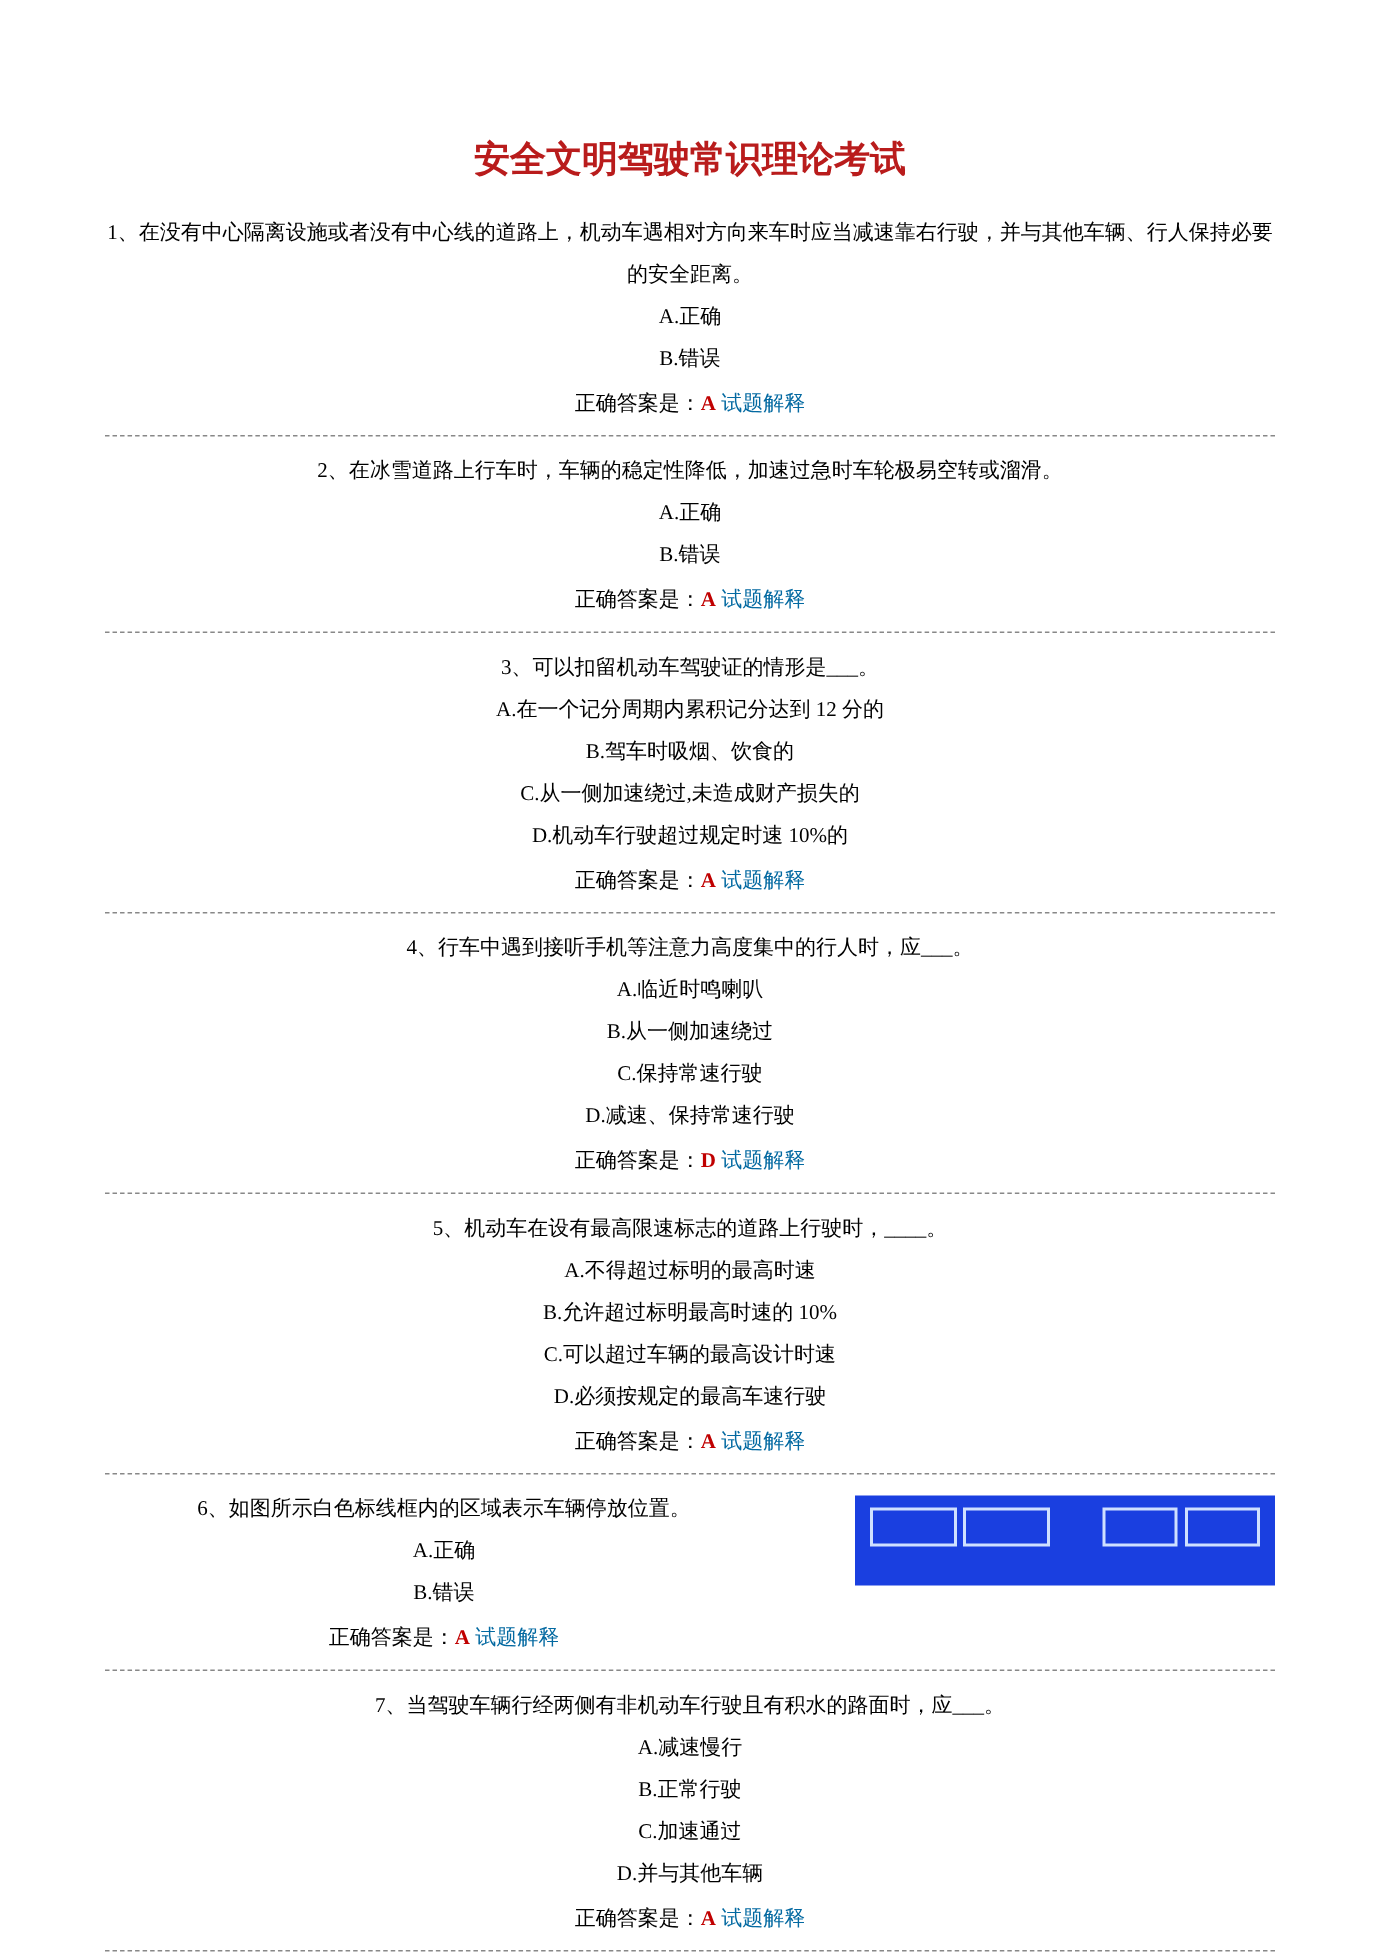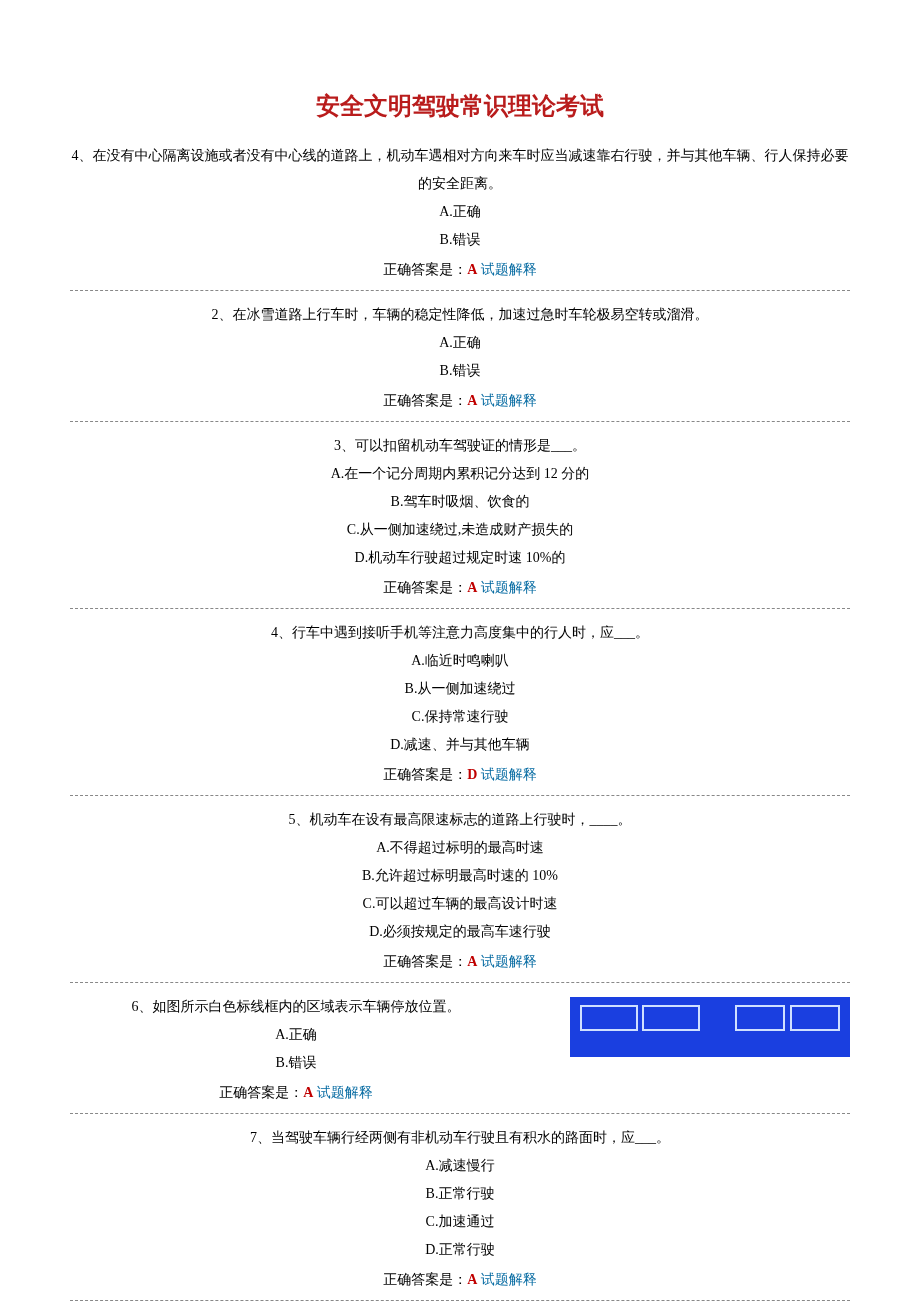--- a/index.html
+++ b/index.html
@@ -70,21 +70,21 @@
       box-sizing: border-box;
     }
   </style>
 </head>
 <body>
 
 <h1>安全文明驾驶常识理论考试</h1>
 
 <div id="content">
     <div class="qblock">
-      <div class="question">4、在没有中心隔离设施或者没有中心线的道路上，机动车遇相对方向来车时应当减速靠右行驶，并与其他车辆、行人保持必要的安全距离。</div>
+      <div class="question">1、在没有中心隔离设施或者没有中心线的道路上，机动车遇相对方向来车时应当减速靠右行驶，并与其他车辆、行人保持必要的安全距离。</div>
       <div>A.正确</div>
       <div>B.错误</div>
       <div class="ans-line"><span>正确答案是：</span><span class="ans-letter">A</span> <span class="explain-link">试题解释</span></div>
     </div>
     <hr class="dashed-sep">
     <div class="qblock">
       <div class="question">2、在冰雪道路上行车时，车辆的稳定性降低，加速过急时车轮极易空转或溜滑。</div>
       <div>A.正确</div>
       <div>B.错误</div>
       <div class="ans-line"><span>正确答案是：</span><span class="ans-letter">A</span> <span class="explain-link">试题解释</span></div>
@@ -97,21 +97,21 @@
       <div>C.从一侧加速绕过,未造成财产损失的</div>
       <div>D.机动车行驶超过规定时速 10%的</div>
       <div class="ans-line"><span>正确答案是：</span><span class="ans-letter">A</span> <span class="explain-link">试题解释</span></div>
     </div>
     <hr class="dashed-sep">
     <div class="qblock">
       <div class="question">4、行车中遇到接听手机等注意力高度集中的行人时，应___。</div>
       <div>A.临近时鸣喇叭</div>
       <div>B.从一侧加速绕过</div>
       <div>C.保持常速行驶</div>
-      <div>D.减速、并与其他车辆</div>
+      <div>D.减速、保持常速行驶</div>
       <div class="ans-line"><span>正确答案是：</span><span class="ans-letter">D</span> <span class="explain-link">试题解释</span></div>
     </div>
     <hr class="dashed-sep">
     <div class="qblock">
       <div class="question">5、机动车在设有最高限速标志的道路上行驶时，____。</div>
       <div>A.不得超过标明的最高时速</div>
       <div>B.允许超过标明最高时速的 10%</div>
       <div>C.可以超过车辆的最高设计时速</div>
       <div>D.必须按规定的最高车速行驶</div>
       <div class="ans-line"><span>正确答案是：</span><span class="ans-letter">A</span> <span class="explain-link">试题解释</span></div>
@@ -130,17 +130,17 @@
         <div class="parkbox" style="left: 165px; width: 50px;"></div>
         <div class="parkbox" style="left: 220px; width: 50px;"></div>
       </div>
     </div>
     <hr class="dashed-sep">
     <div class="qblock">
       <div class="question">7、当驾驶车辆行经两侧有非机动车行驶且有积水的路面时，应___。</div>
       <div>A.减速慢行</div>
       <div>B.正常行驶</div>
       <div>C.加速通过</div>
-      <div>D.正常行驶</div>
+      <div>D.并与其他车辆</div>
       <div class="ans-line"><span>正确答案是：</span><span class="ans-letter">A</span> <span class="explain-link">试题解释</span></div>
     </div>
     <hr class="dashed-sep">
   </div>
 
 </body></html>

